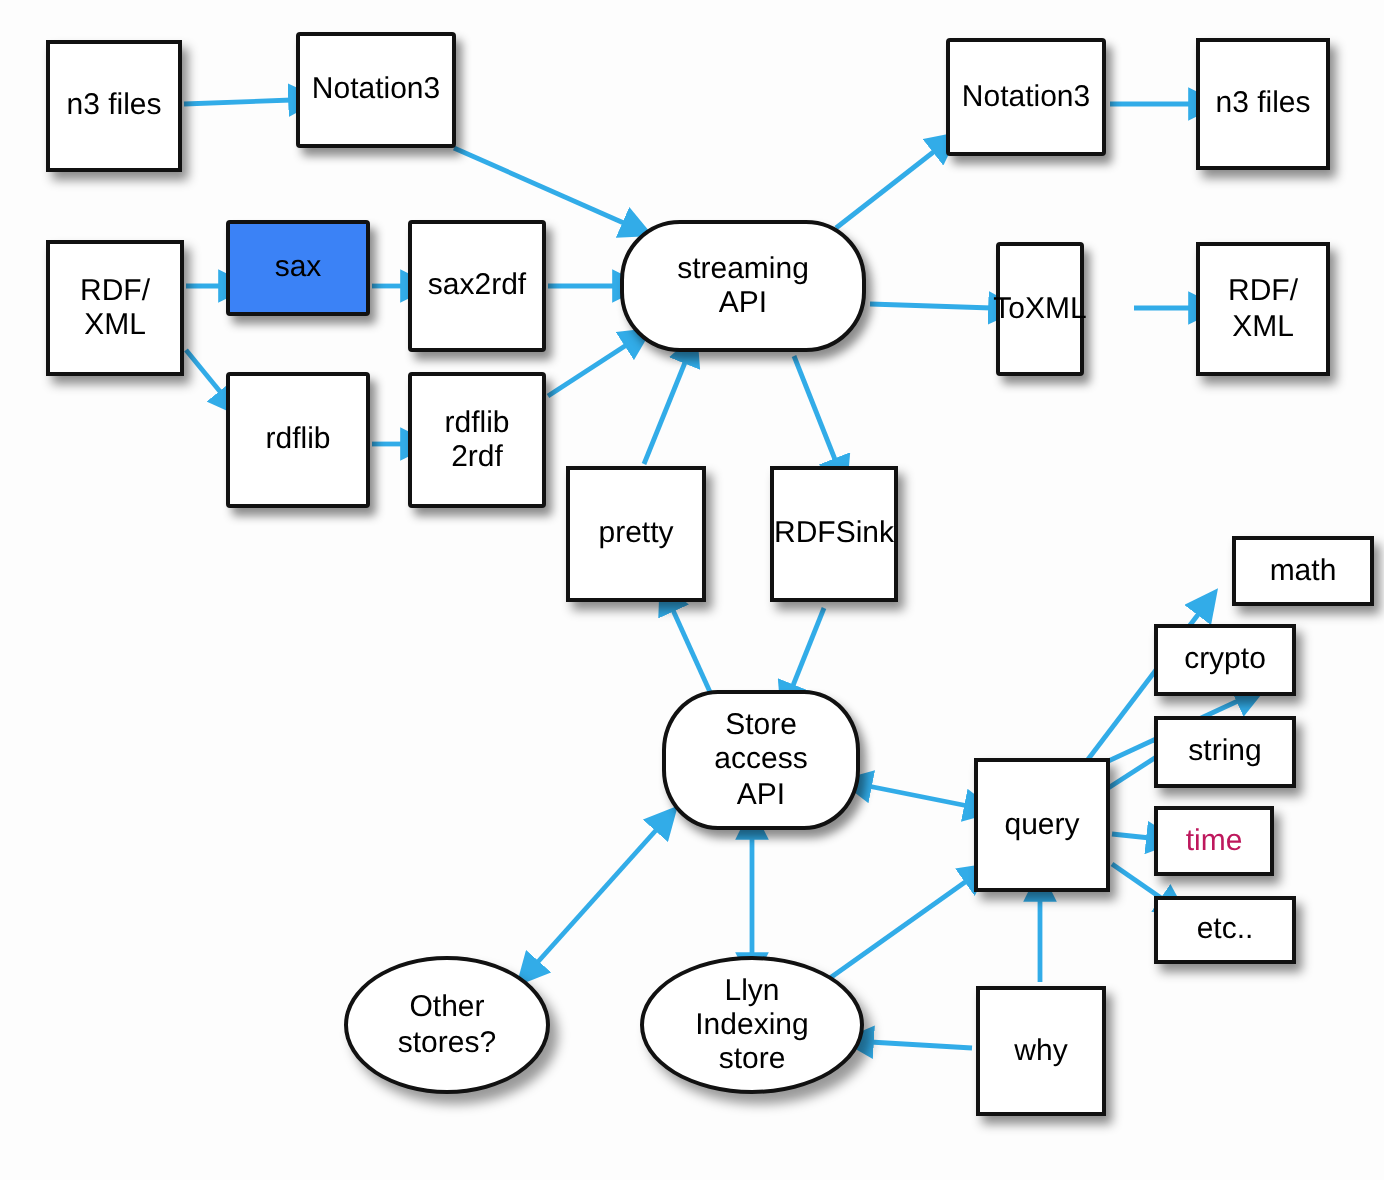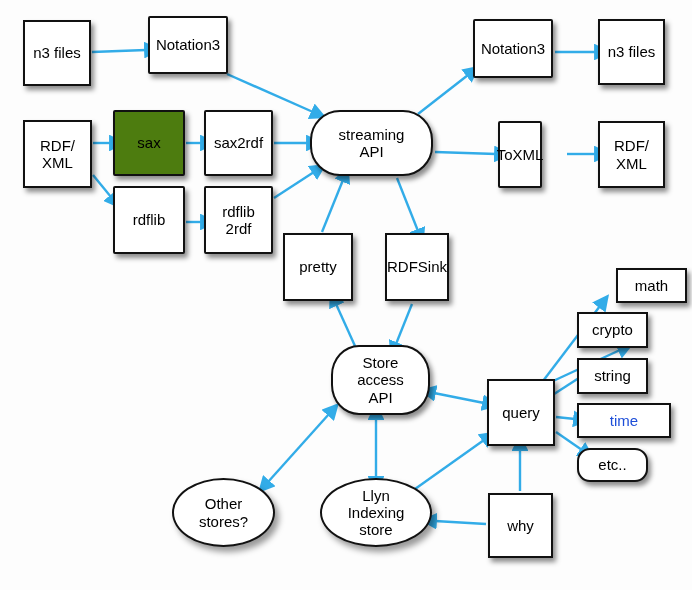--- a/index.html
+++ b/index.html
@@ -88,21 +88,21 @@
 <div class="node rect" style="left: 23px; top: 20px; width: 68px; height: 66px; font-size: 15px; border-color: rgb(17, 17, 17); background: rgb(255, 255, 255); color: rgb(0, 0, 0);">
       <span>n3 files</span>
     </div>
     <div class="node round" style="left: 148px; top: 16px; width: 80px; height: 58px; font-size: 15px; border-color: rgb(17, 17, 17); background: rgb(255, 255, 255); color: rgb(0, 0, 0);">
       <span>Notation3</span>
     </div>
     <div class="node rect" style="left: 23px; top: 120px; width: 69px; height: 68px; font-size: 15px; border-color: rgb(17, 17, 17); background: rgb(255, 255, 255); color: rgb(0, 0, 0);">
       <span>RDF/
 XML</span>
     </div>
-    <div class="node round" style="left: 113px; top: 110px; width: 72px; height: 66px; font-size: 15px; border-color: rgb(17, 17, 17); background: #4d7c0f; color: rgb(0, 0, 0);">
+    <div class="node round" style="left: 113px; top: 110px; width: 72px; height: 48px; font-size: 15px; border-color: rgb(17, 17, 17); background: #3b82f6; color: rgb(0, 0, 0);">
       <span>sax</span>
     </div>
     <div class="node round" style="left: 204px; top: 110px; width: 69px; height: 66px; font-size: 15px; border-color: rgb(17, 17, 17); background: rgb(255, 255, 255); color: rgb(0, 0, 0);">
       <span>sax2rdf</span>
     </div>
     <div class="node round" style="left: 113px; top: 186px; width: 72px; height: 68px; font-size: 15px; border-color: rgb(17, 17, 17); background: rgb(255, 255, 255); color: rgb(0, 0, 0);">
       <span>rdflib</span>
     </div>
     <div class="node round" style="left: 204px; top: 186px; width: 69px; height: 68px; font-size: 15px; border-color: rgb(17, 17, 17); background: rgb(255, 255, 255); color: rgb(0, 0, 0);">
       <span>rdflib
@@ -141,24 +141,24 @@
     </div>
     <div class="node rect" style="left: 577px; top: 268px; width: 71px; height: 35px; font-size: 15px; border-color: rgb(17, 17, 17); background: rgb(255, 255, 255); color: rgb(0, 0, 0); margin-left: 39px;">
       <span>math</span>
     </div>
     <div class="node rect" style="left: 577px; top: 312px; width: 71px; height: 36px; font-size: 15px; border-color: rgb(17, 17, 17); background: rgb(255, 255, 255); color: rgb(0, 0, 0);">
       <span>crypto</span>
     </div>
     <div class="node rect" style="left: 577px; top: 358px; width: 71px; height: 36px; font-size: 15px; border-color: rgb(17, 17, 17); background: rgb(255, 255, 255); color: #000000;">
       <span>string</span>
     </div>
-    <div class="node rect" style="left: 577px; top: 403px; width: 94px; height: 35px; font-size: 15px; border-color: rgb(17, 17, 17); background: rgb(255, 255, 255); color: #1d4ed8;">
+    <div class="node rect" style="left: 577px; top: 403px; width: 60px; height: 35px; font-size: 15px; border-color: rgb(17, 17, 17); background: rgb(255, 255, 255); color: #be185d;">
       <span>time</span>
     </div>
-    <div class="node rect" style="left: 577px; top: 448px; width: 71px; height: 34px; font-size: 15px; border-color: rgb(17, 17, 17); background: rgb(255, 255, 255); color: rgb(0, 0, 0); border-radius: 13px;">
+    <div class="node rect" style="left: 577px; top: 448px; width: 71px; height: 34px; font-size: 15px; border-color: rgb(17, 17, 17); background: rgb(255, 255, 255); color: rgb(0, 0, 0);">
       <span>etc..</span>
     </div>
     <div class="node ellipse ellipse-sh" style="left: 172px; top: 478px; width: 103px; height: 69px; font-size: 15px; border-color: rgb(17, 17, 17); background: rgb(255, 255, 255); color: rgb(0, 0, 0);">
       <span>Other
 stores?</span>
     </div>
     <div class="node ellipse ellipse-sh" style="left: 320px; top: 478px; width: 112px; height: 69px; font-size: 15px; border-color: rgb(17, 17, 17); background: rgb(255, 255, 255); color: rgb(0, 0, 0);">
       <span>Llyn
 Indexing
 store</span>

